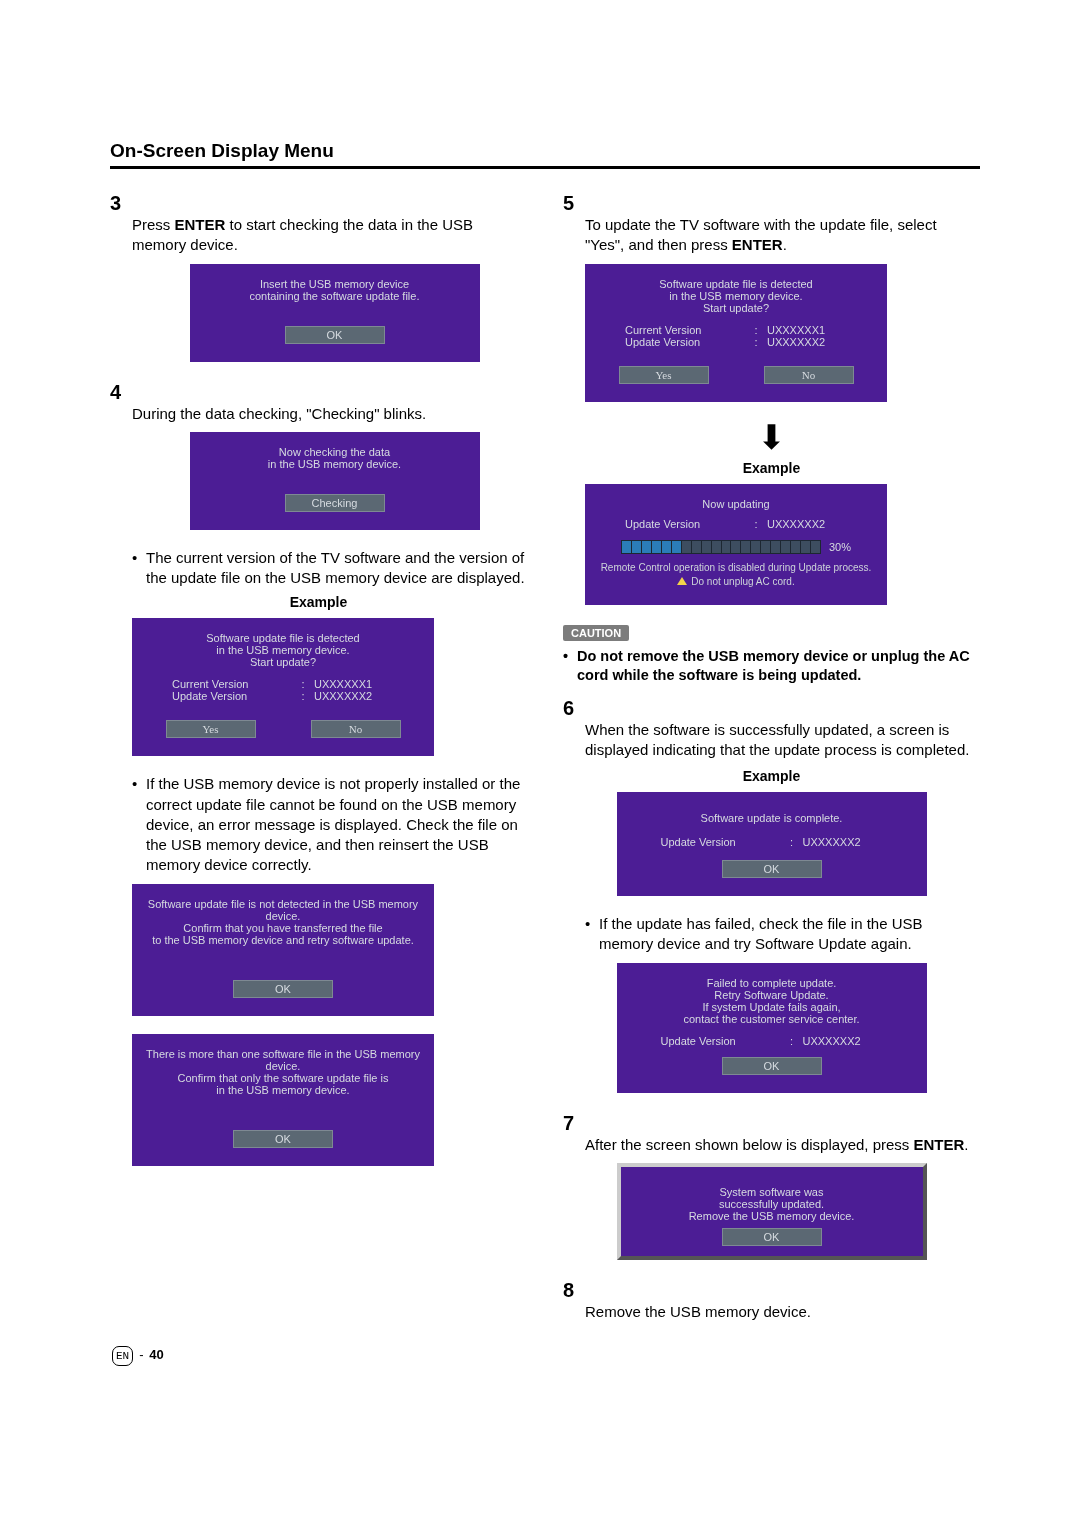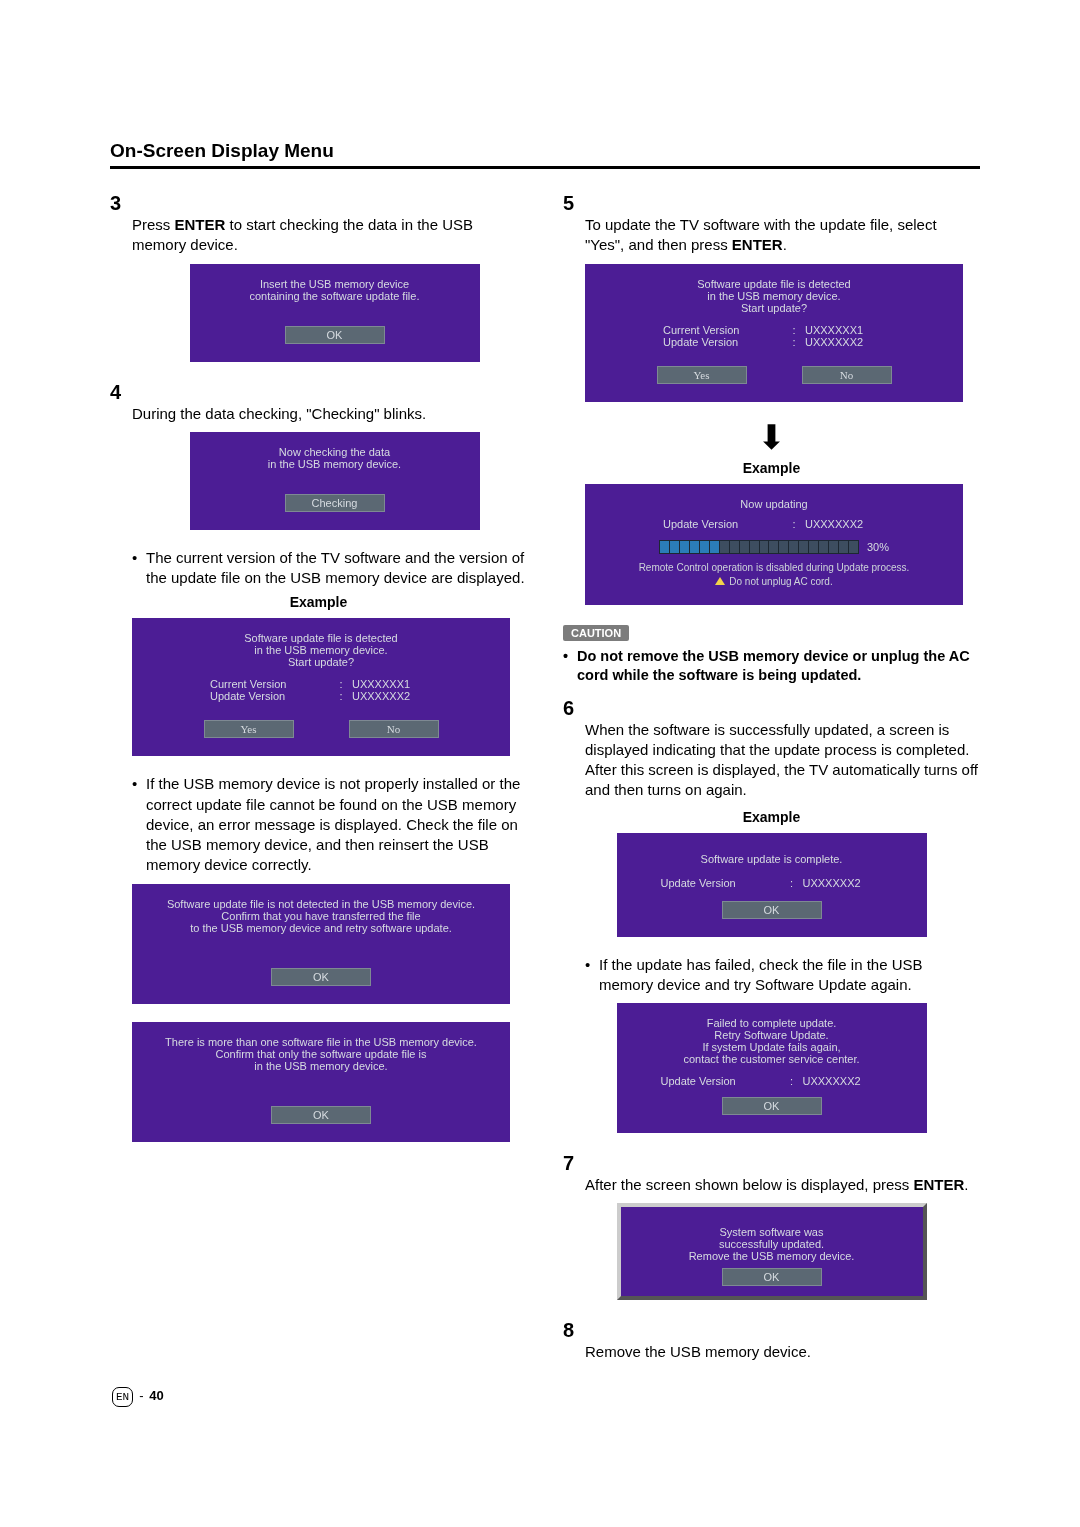--- a/index.html
+++ b/index.html
@@ -10,21 +10,21 @@
   .cols { display: flex; gap: 36px; }
   .col { flex: 1; min-width: 0; }
   .step { display: flex; margin-bottom: 8px; }
   .step-num { font-size: 20px; font-weight: bold; width: 22px; flex-shrink: 0; line-height: 1.2; }
   .step-text { font-size: 15px; line-height: 1.35; margin-top: 24px; }
   .bold { font-weight: bold; }
   .panel-wrap { margin: 8px 0 18px 32px; }
   .panel-wrap.center { margin-left: 0; display:flex; justify-content:center; }
   .panel { background: #4c1d95; color: #d6dbe0; font-size: 11px; text-align: center; padding: 14px 10px 18px; position: relative; }
   .panel.w1 { width: 290px; margin: 0 auto; }
-  .panel.w2 { width: 378px; }
+  .panel.w2 { width: 302px; }
   .panel.w3 { width: 310px; margin: 0 auto; }
   .info-row { display:flex; justify-content:center; gap:6px; }
   .info-row .k { width:120px; text-align:left; }
   .info-row .colon { width:10px; }
   .info-row .v { width:80px; text-align:left; }
   .btn { background: #5b6873; color: #d6dbe0; display:inline-block; padding: 3px 0; font-size: 11px; width:100px; text-align:center; box-shadow: inset 0 0 0 1px #7e8993; }
   .btn.small { width:90px;font-family:Liberation Serif, serif; }
   .btn-row { display:flex; justify-content:center; gap:55px; margin-top:18px; }
   .btn-row2 { display:flex; justify-content:center; margin-top:24px; }
   .bullet { display:flex; font-size:15px; line-height:1.35; margin: 4px 0 6px 22px; }
@@ -231,21 +231,20 @@
         <div class="dot">•</div>
         <div>Do not remove the USB memory device or unplug the AC cord while the software is being updated.</div>
       </div>
 
       <div style="height:10px"></div>
 
       <div class="step">
         <div class="step-num">6</div>
         <div class="step-text">
           <span>When the software is successfully updated, a screen is displayed indicating that the update process is completed.</span><br>
-          <span>After this screen is displayed, the TV automatically turns off and then turns on again.</span>
         </div>
       </div>
 
       <div class="example-lbl">Example</div>
 
       <div class="panel-wrap center">
         <div class="panel w3">
           <div style="height:6px"></div>
           <div>Software update is complete.</div>
           <div style="height:12px"></div>

